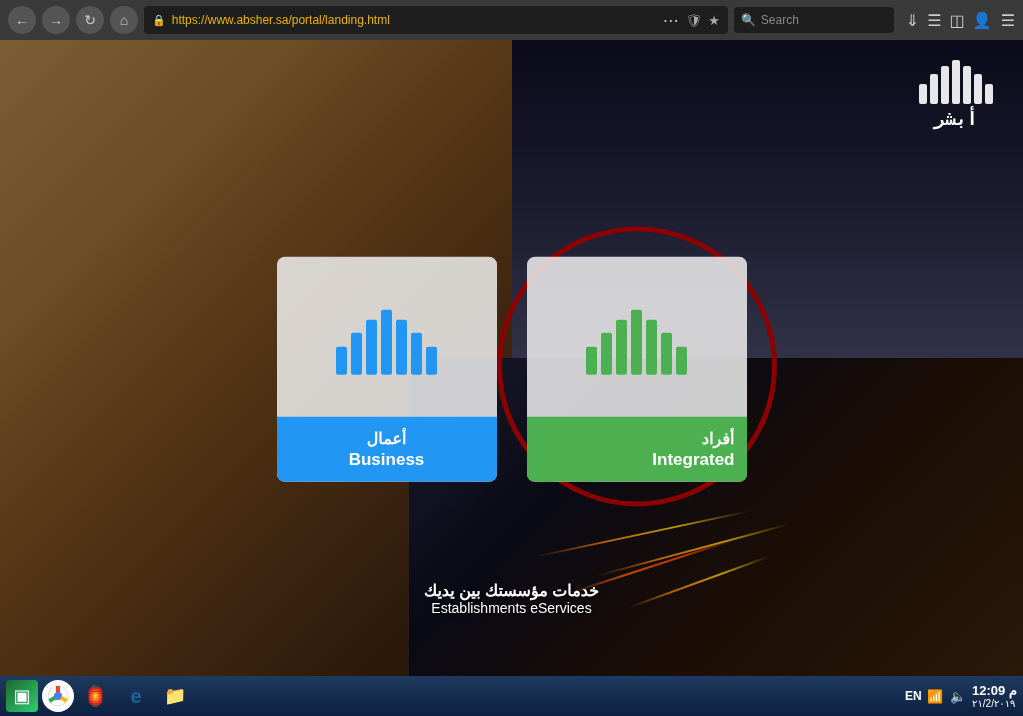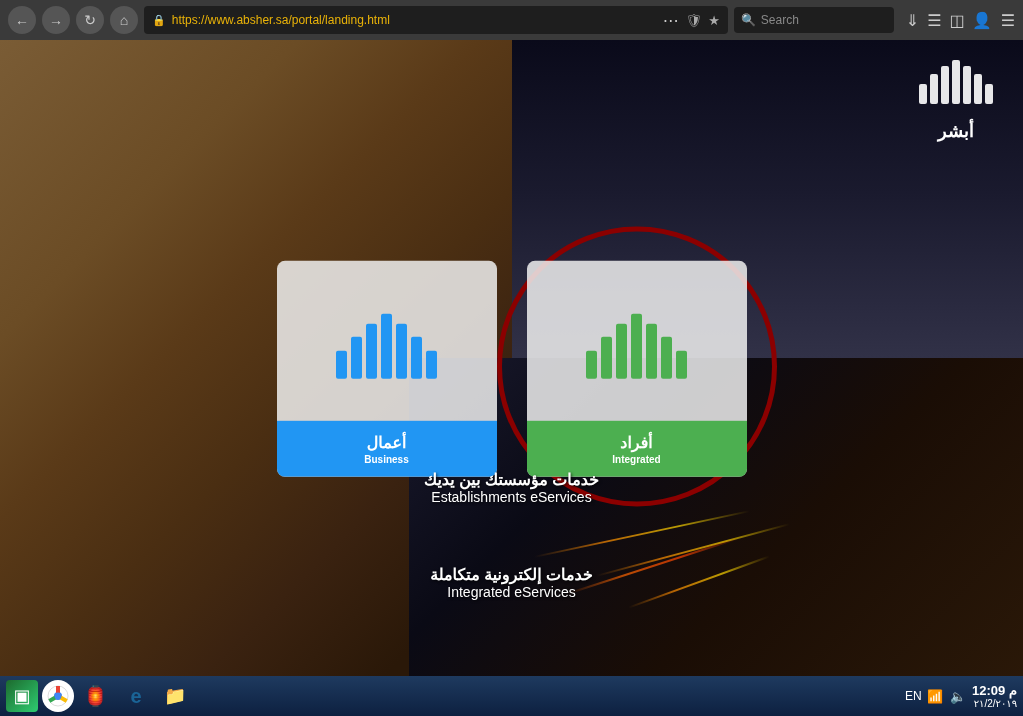--- a/index.html
+++ b/index.html
@@ -143,23 +143,22 @@
     }
     .logo-bar {
       background: white;
       border-radius: 2px;
       opacity: 0.9;
     }
     .logo-text-ar {
       color: white;
       font-size: 18px;
       font-weight: bold;
-      font-family: Liberation Serif, serif;
+      font-family: Liberation Mono, monospace;
       direction: rtl;
-      margin-top: 12px;
     }
 
     
     .cards-container {
       position: absolute;
       top: 50%;
       left: 50%;
       transform: translate(-50%, -45%);
       display: flex;
       gap: 30px;
@@ -183,33 +182,33 @@
       min-height: 160px;
     }
     .card-footer-business {
       background: #2196f3;
       padding: 12px;
       text-align: center;
     }
     .card-footer-individuals {
       background: #4caf50;
       padding: 12px;
-      text-align: center;
+      text-align: right;
     }
     .card-label-ar {
       color: white;
       font-size: 16px;
       font-weight: bold;
       direction: rtl;
       display: block;
       margin-bottom: 2px;
     }
     .card-label-en {
       color: white;
-      font-size: 10px;
+      font-size: 17px;
       font-weight: bold;
       display: block;
     }
 
     
     .absher-icon-blue {
       display: flex;
       align-items: flex-end;
       gap: 4px;
     }
@@ -238,27 +237,26 @@
       height: 280px;
       border: 5px solid #8b0000;
       border-radius: 50%;
       z-index: 9;
       pointer-events: none;
     }
 
     
     .bottom-text-container {
       position: absolute;
-      bottom: 76px;
+      bottom: 60px;
       left: 50%;
       transform: translateX(-50%);
       display: flex;
-      gap: 60px;
+      gap: 40px;
       z-index: 10;
-      flex-direction: column;
     }
     .bottom-text-item {
       text-align: center;
     }
     .bottom-text-ar {
       color: white;
       font-size: 16px;
       direction: rtl;
       font-weight: bold;
       text-shadow: 1px 1px 3px rgba(0,0,0,0.8);
@@ -306,26 +304,25 @@
     .taskbar-right {
       display: flex;
       align-items: center;
       gap: 6px;
       color: #ccc;
       font-size: 11px;
     }
     .taskbar-lang {
       color: white;
       font-size: 12px;
-      font-weight: normal;
+      font-weight: bold;
     }
     .taskbar-time {
       color: white;
       font-size: 11px;
-      text-align: right;
     }
     .taskbar-time-top { font-weight: bold; font-size: 13px; }
     .taskbar-time-bottom { font-size: 10px; }
     .taskbar-icon-small {
       color: #ccc;
       font-size: 13px;
       cursor: pointer;
     }
   </style>
 </head>
@@ -422,24 +419,20 @@
     </div>
   </div>
 
   <div class="circle-highlight" style="position:absolute; top:50%; left:calc(50% + 125px); transform: translate(-50%, -47%);"></div>
 
   <div class="bottom-text-container">
     <div class="bottom-text-item">
       <span class="bottom-text-ar">خدمات مؤسستك بين يديك</span>
       <span class="bottom-text-en">Establishments eServices</span>
     </div>
-    <div class="bottom-text-item">
-      <span class="bottom-text-ar">خدمات إلكترونية متكاملة</span>
-      <span class="bottom-text-en">Integrated eServices</span>
-    </div>
   </div>
 </div>
 
 <div class="taskbar">
   <div class="taskbar-start">▣</div>
   <div class="taskbar-app taskbar-chrome" style="background:#fff; border-radius:50%; width:32px; height:32px; overflow:hidden; display:flex; align-items:center; justify-content:center;">
     <svg width="22" height="22" viewBox="0 0 22 22">
       <circle cx="11" cy="11" r="10" fill="none" stroke="#ddd" stroke-width="1"></circle>
       <circle cx="11" cy="11" r="4" fill="#4285f4"></circle>
       <path d="M11 11 L11 1" stroke="#ea4335" stroke-width="4"></path>

